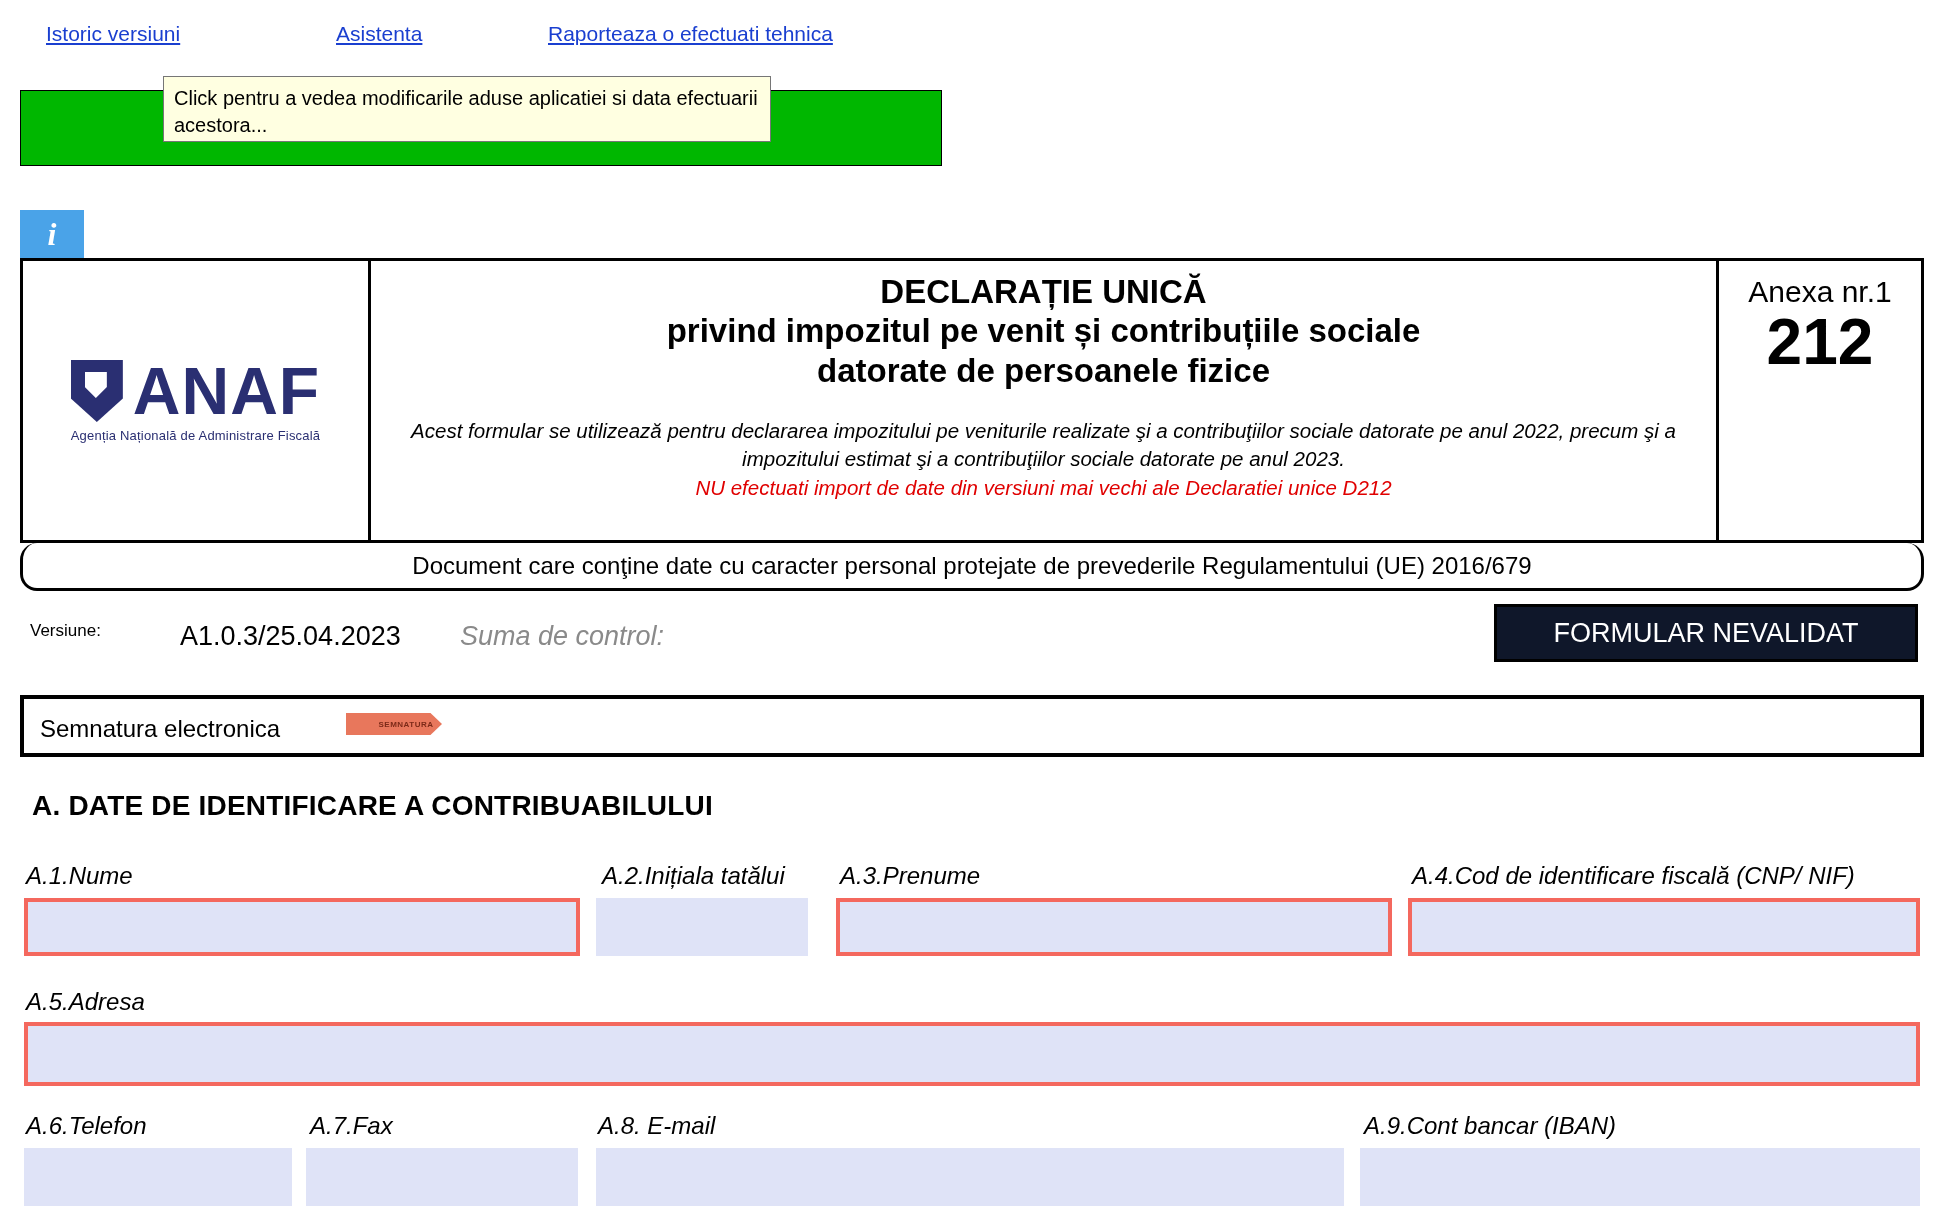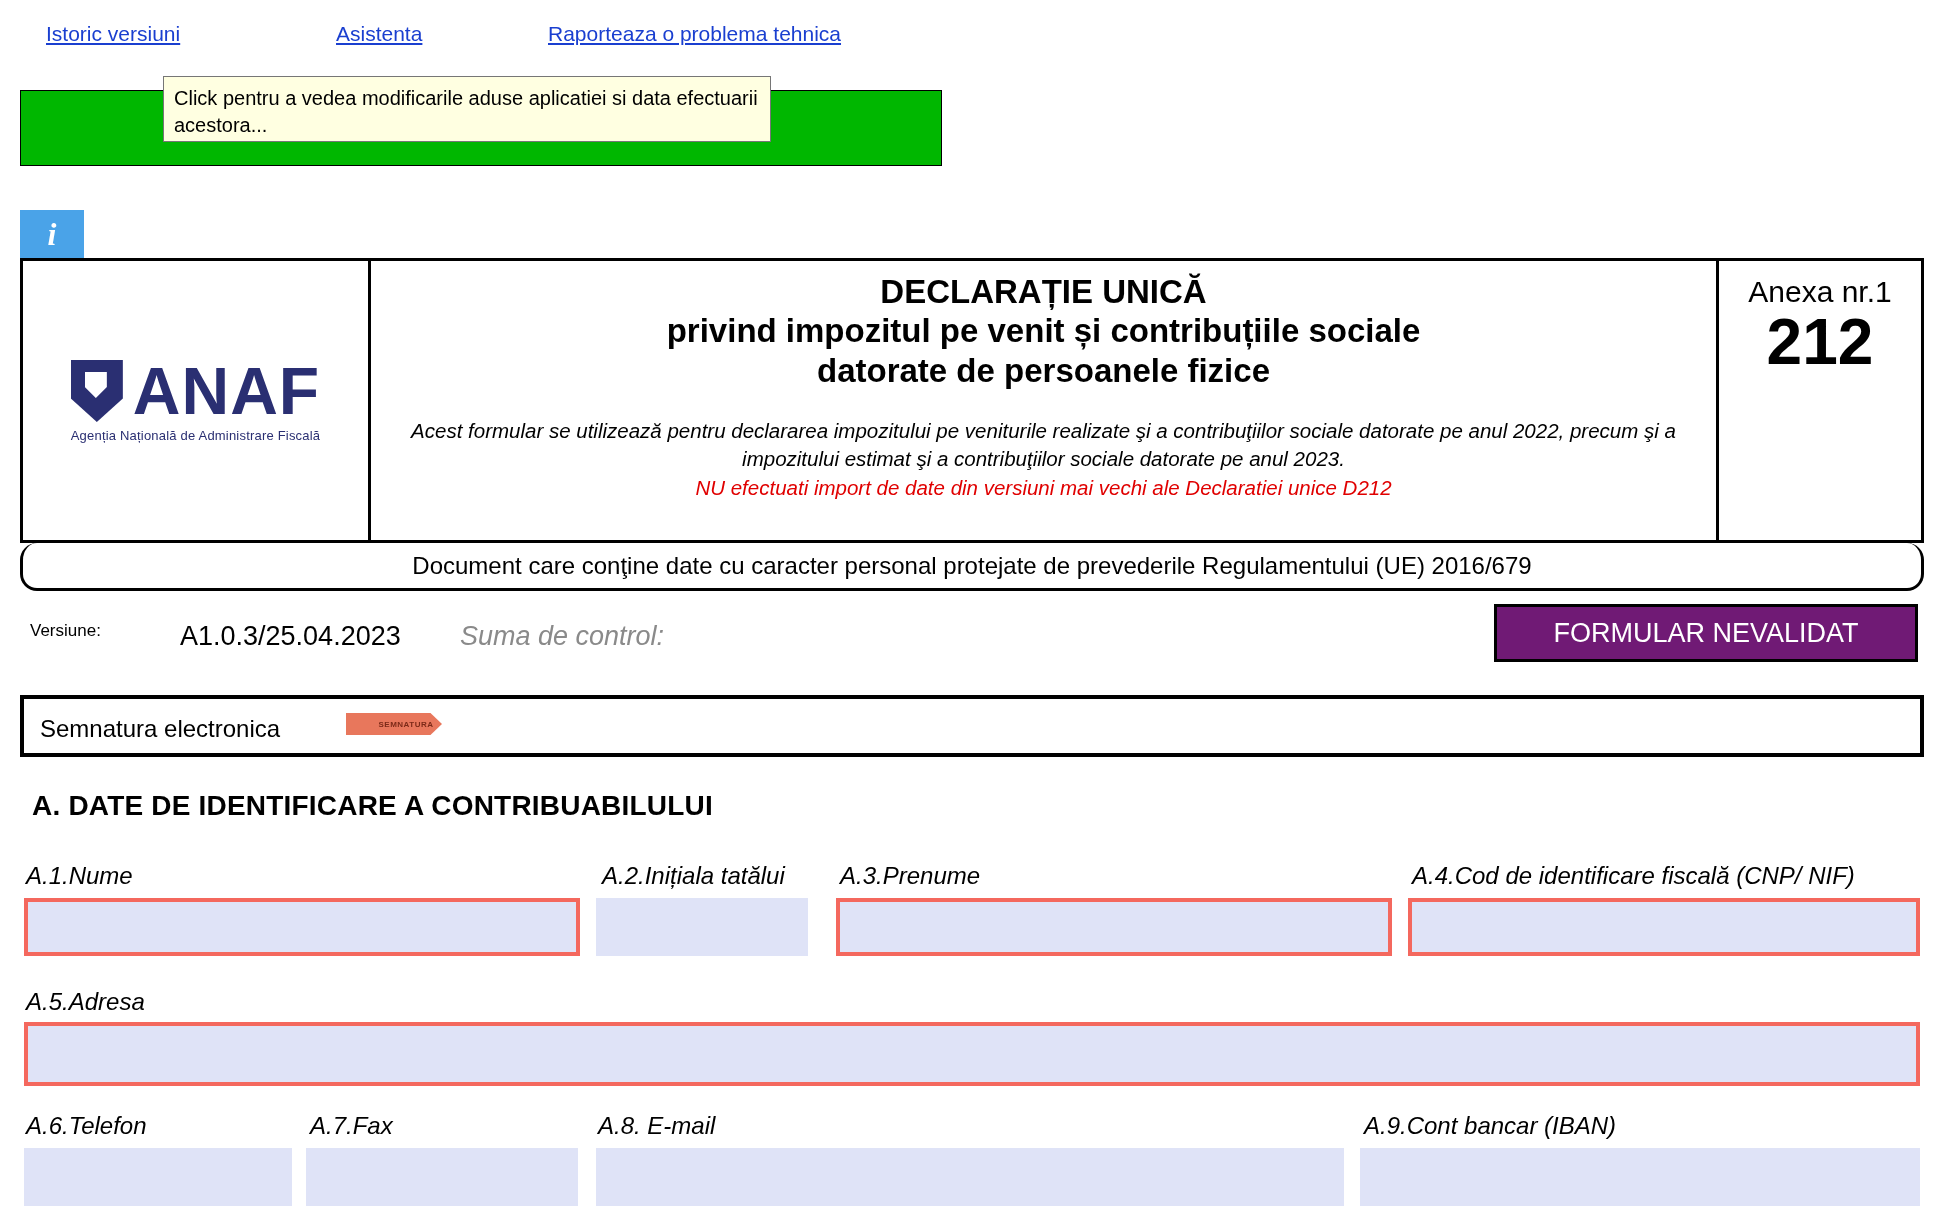--- a/index.html
+++ b/index.html
@@ -227,21 +227,21 @@
     font-size: 27px;
     font-style: italic;
     color: #8a8a8a;
   }
   .badge-nevalidat {
     position: absolute;
     left: 1494px;
     top: 604px;
     width: 424px;
     height: 58px;
-    background: #701a75;
+    background: #0f172a;
     border: 3px solid #000000;
     box-sizing: border-box;
     color: #ffffff;
     font-size: 27px;
     display: flex;
     align-items: center;
     justify-content: center;
   }
 
   
@@ -328,21 +328,21 @@
   #inp-a8 { left: 596px; top: 1148px; width: 748px; height: 58px; }
   #lbl-a9 { left: 1364px; top: 1112px; }
   #inp-a9 { left: 1360px; top: 1148px; width: 560px; height: 58px; }
 </style>
 </head>
 <body>
 
 <div class="toplinks">
   <a class="toplink underline" id="link-istoric" href="#">Istoric versiuni</a>
   <a class="toplink" id="link-asistenta" href="#">Asistenta</a>
-  <a class="toplink" id="link-raporteaza" href="#">Raporteaza o problema tehnica</a>
+  <a class="toplink" id="link-raporteaza" href="#">Raporteaza o efectuati tehnica</a>
 </div>
 
 <div class="green-banner"></div>
 
 <div class="tooltip">Click pentru a vedea modificarile aduse aplicatiei si data efectuarii acestora...</div>
 
 <div class="info-icon">i</div>
 
 <div class="form-header">
   <div class="fh-logo">

